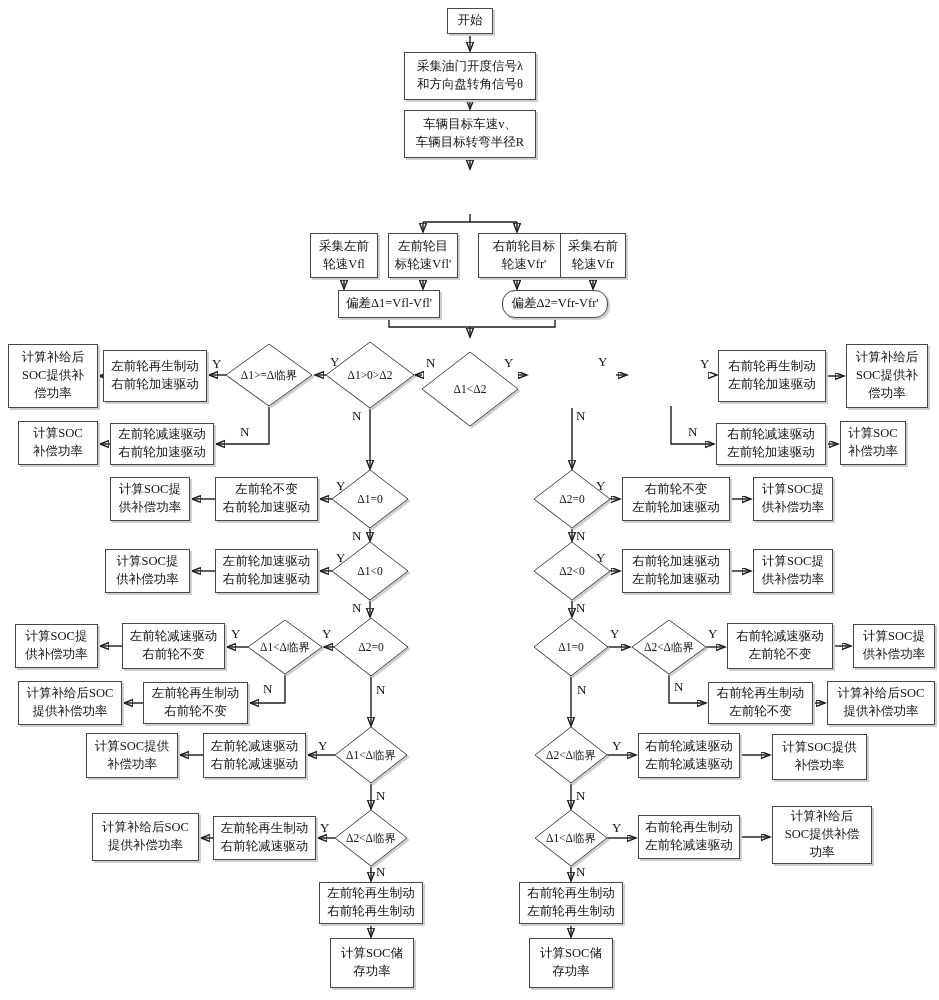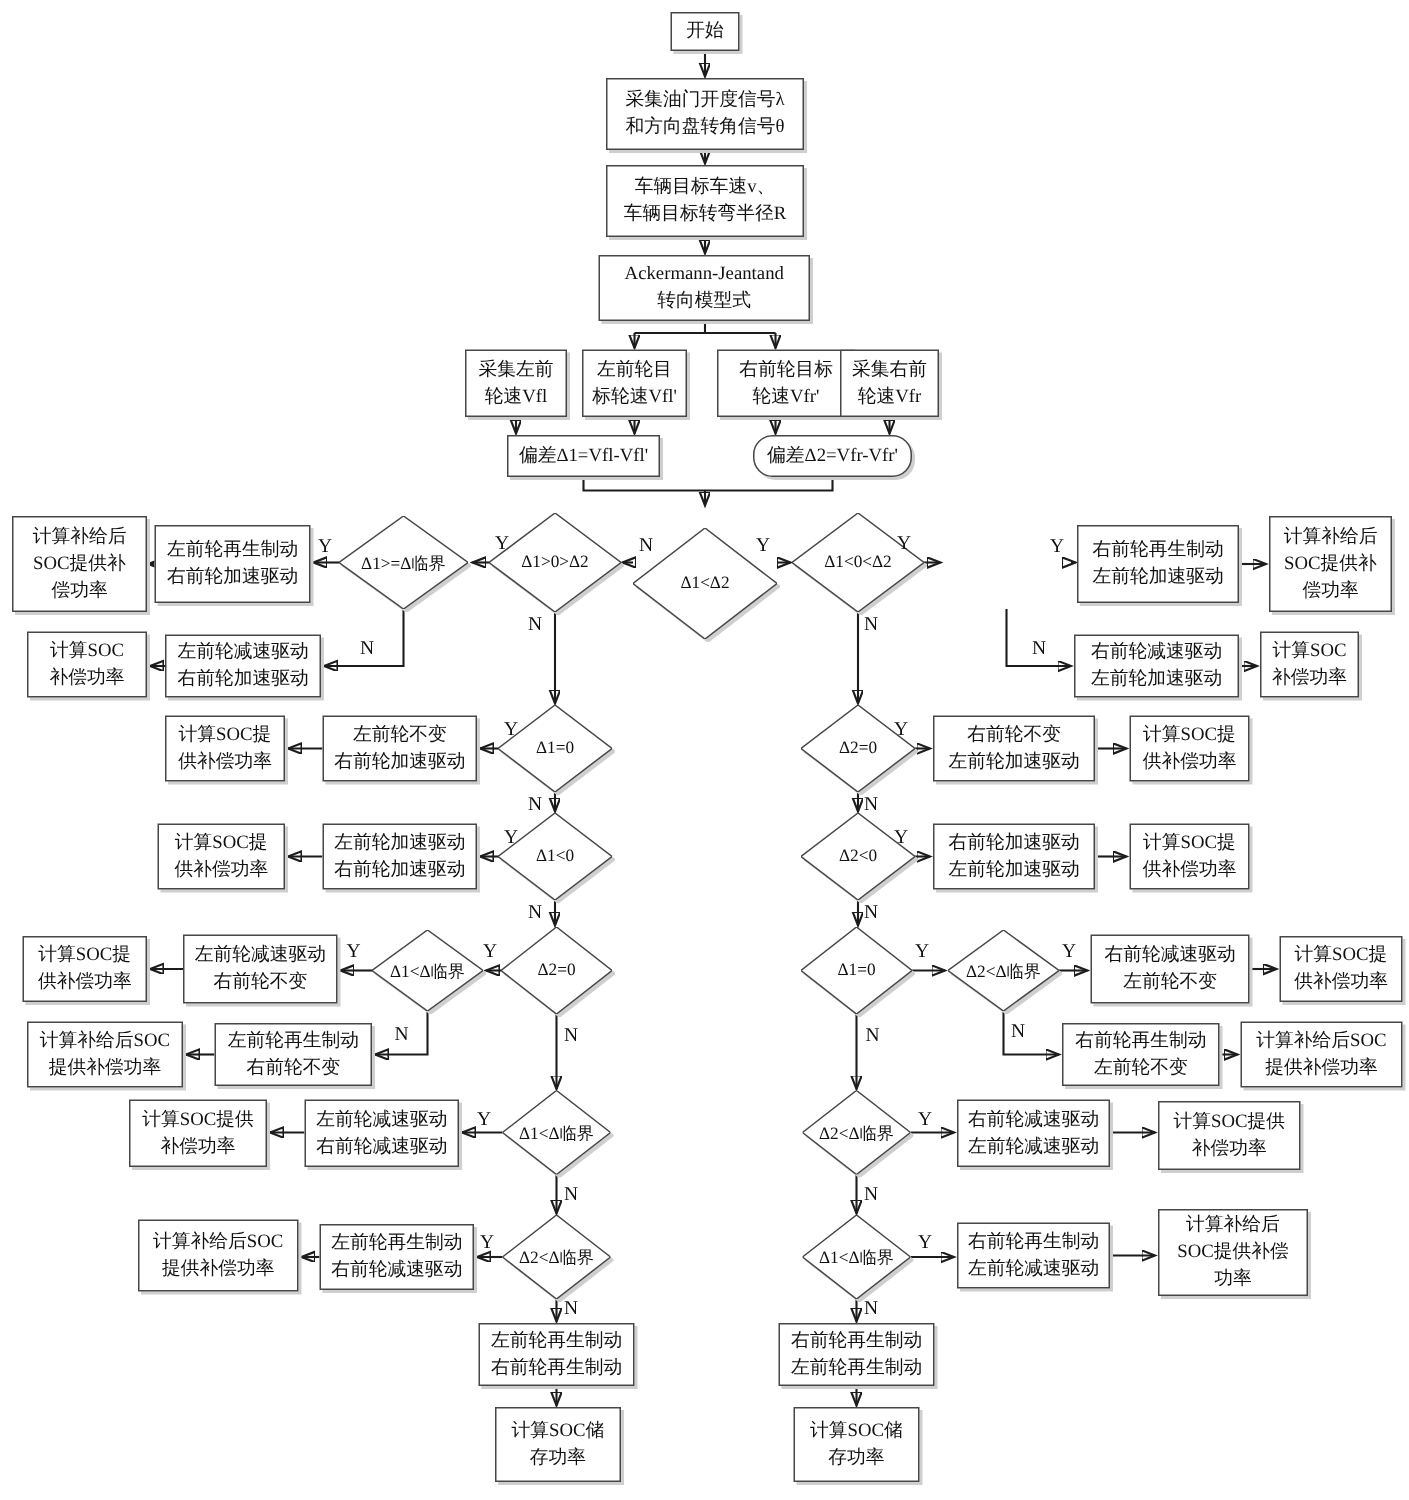--- a/index.html
+++ b/index.html
@@ -94,22 +94,20 @@
     <path d="M571,866 V881" marker-end="url(#arr)"></path>
     <path d="M371,924 V937" marker-end="url(#arr)"></path>
     <path d="M571,924 V937" marker-end="url(#arr)"></path>
   </svg>
 
   <div class="node" style="left:447px;top:8px;width:46px;height:26px;">开始</div>
   <div class="node" style="left:404px;top:110px;width:132px;height:48px;">车辆目标车速v、
 车辆目标转弯半径R</div>
   <div class="node" style="left:404px;top:52px;width:132px;height:48px;">采集油门开度信号λ
 和方向盘转角信号θ</div>
-  <div class="node" style="left:399px;top:170px;width:141px;height:44px;">Ackermann-Jeantand
-转向模型式</div>
   <div class="node" style="left:310px;top:233px;width:68px;height:45px;">采集左前
 轮速Vfl</div>
   <div class="node" style="left:388px;top:233px;width:70px;height:45px;">左前轮目
 标轮速Vfl'</div>
   <div class="node" style="left:478px;top:233px;width:92px;height:45px;">右前轮目标
 轮速Vfr'</div>
   <div class="node" style="left:560px;top:233px;width:66px;height:45px;">采集右前
 轮速Vfr</div>
   <div class="node" style="left:338px;top:290px;width:102px;height:28px;">偏差Δ1=Vfl-Vfl'</div>
   <div class="node" style="left:502px;top:290px;width:106px;height:28px;border-radius:13px;">偏差Δ2=Vfr-Vfr'</div>
@@ -118,26 +116,20 @@
     <svg class="dshape" viewBox="0 0 100 100" preserveAspectRatio="none">
         <polygon points="50,0 100,50 50,100 0,50"></polygon>
       </svg>
     <span class="dlabel">Δ1&lt;Δ2</span>
   </div>
   <div class="diamond" style="left:326px;top:342px;width:88px;height:66px;">
     <svg class="dshape" viewBox="0 0 100 100" preserveAspectRatio="none">
         <polygon points="50,0 100,50 50,100 0,50"></polygon>
       </svg>
     <span class="dlabel">Δ1&gt;0&gt;Δ2</span>
-  </div>
-  <div class="diamond" style="left:528px;top:342px;width:88px;height:66px;">
-    <svg class="dshape" viewBox="0 0 100 100" preserveAspectRatio="none">
-        <polygon points="50,0 100,50 50,100 0,50"></polygon>
-      </svg>
-    <span class="dlabel">Δ1&lt;0&lt;Δ2</span>
   </div>
   <div class="diamond" style="left:226px;top:344px;width:86px;height:62px;">
     <svg class="dshape" viewBox="0 0 100 100" preserveAspectRatio="none">
         <polygon points="50,0 100,50 50,100 0,50"></polygon>
       </svg>
     <span class="dlabel">Δ1&gt;=Δ临界</span>
   </div>
 
   <div class="node" style="left:103px;top:350px;width:104px;height:52px;">左前轮再生制动
 右前轮加速驱动</div>

